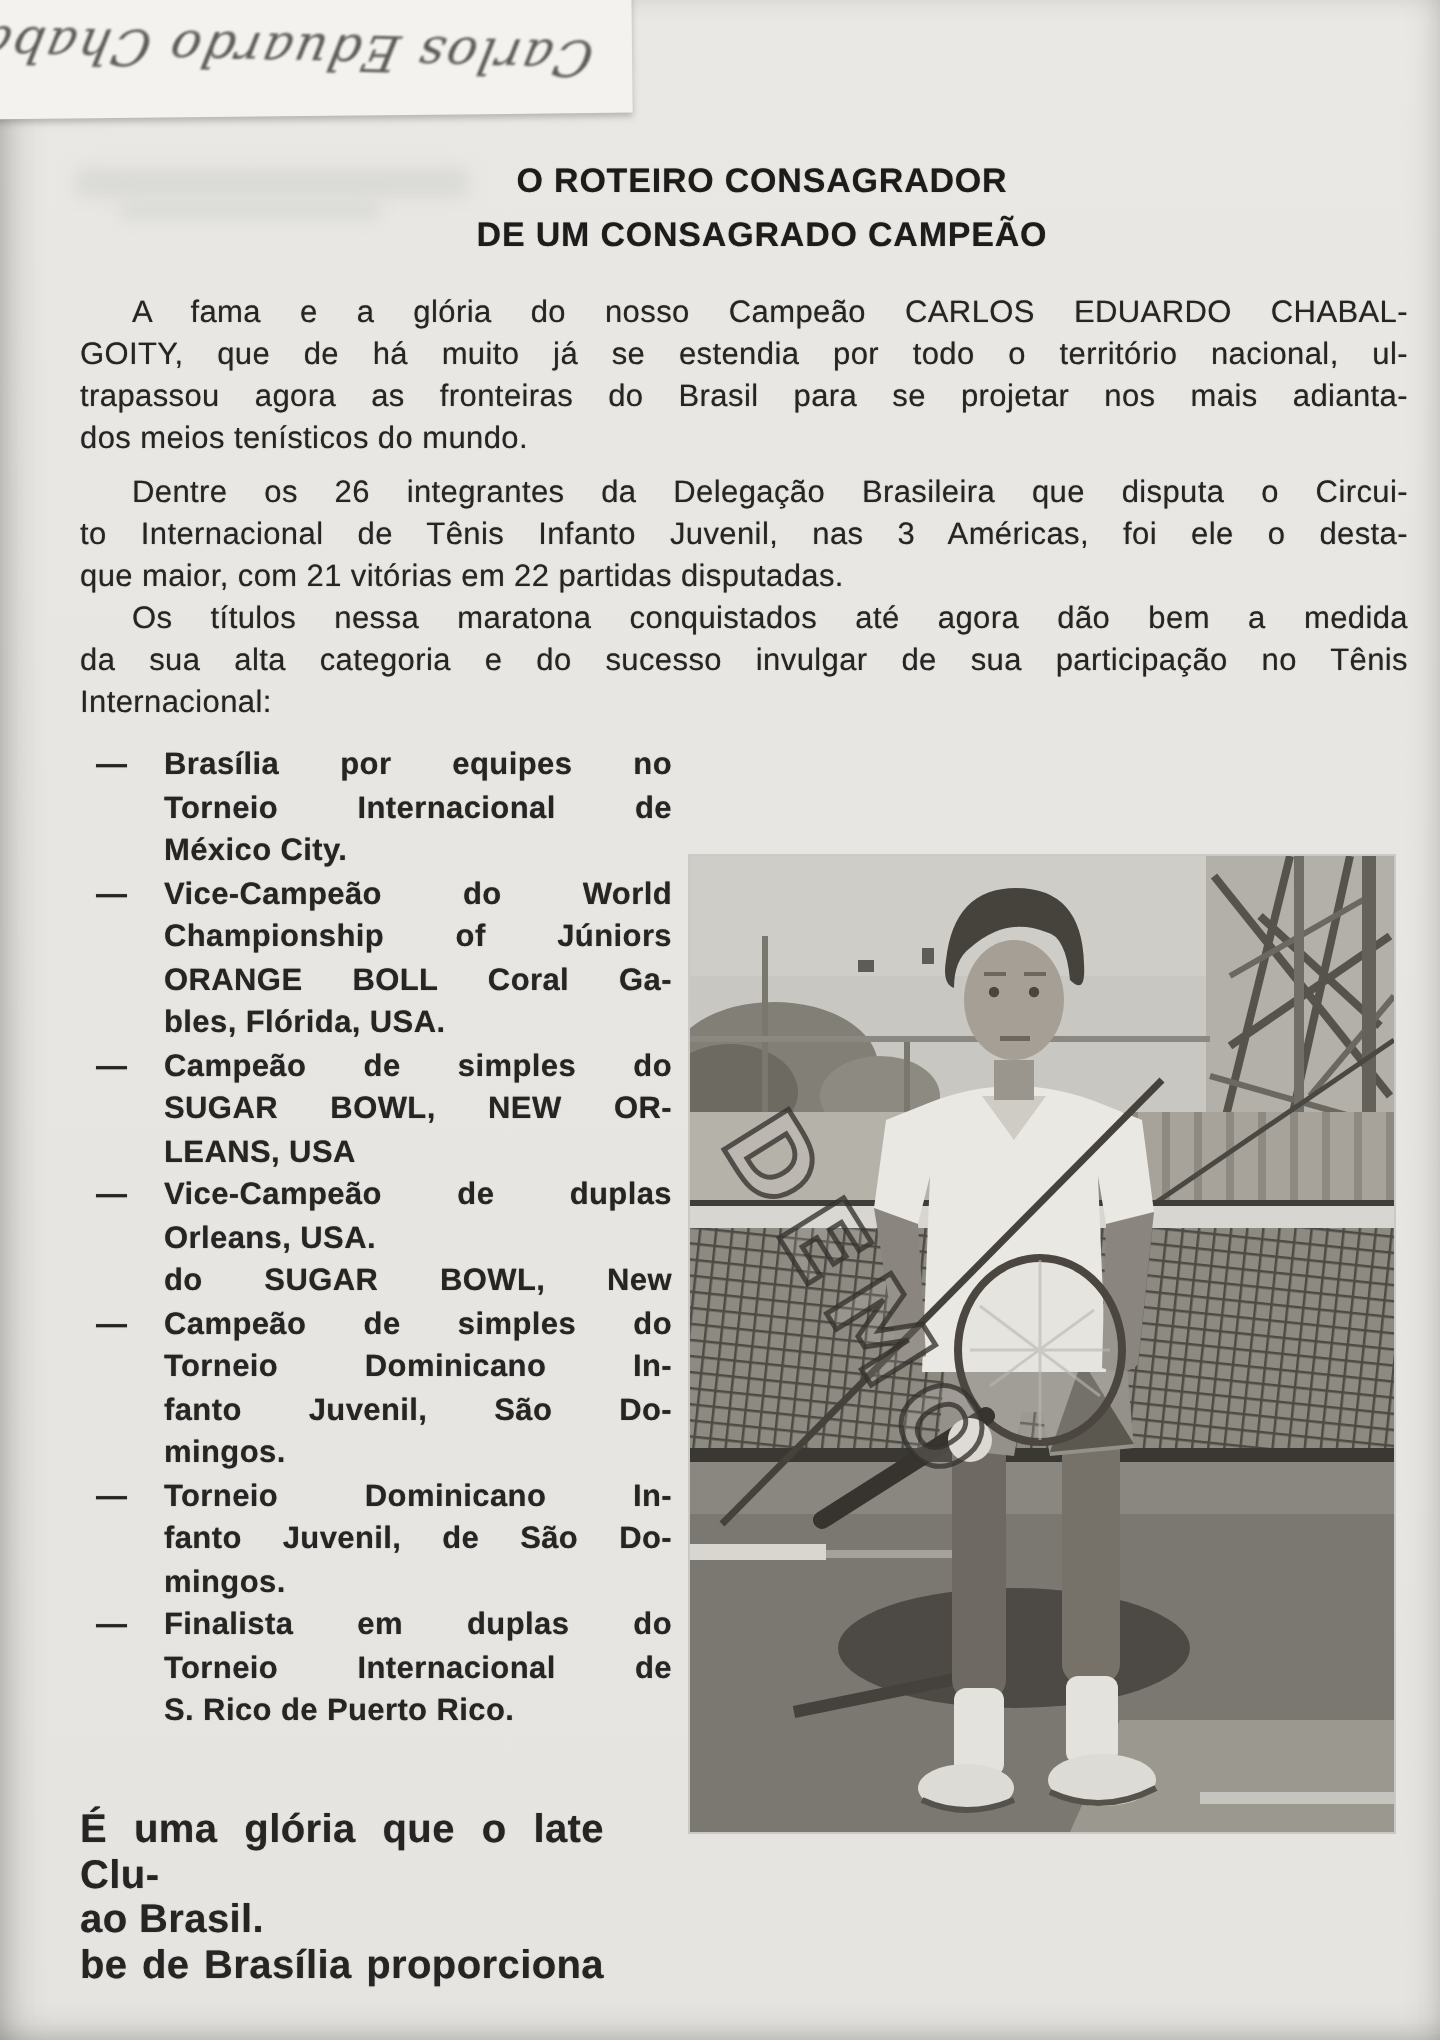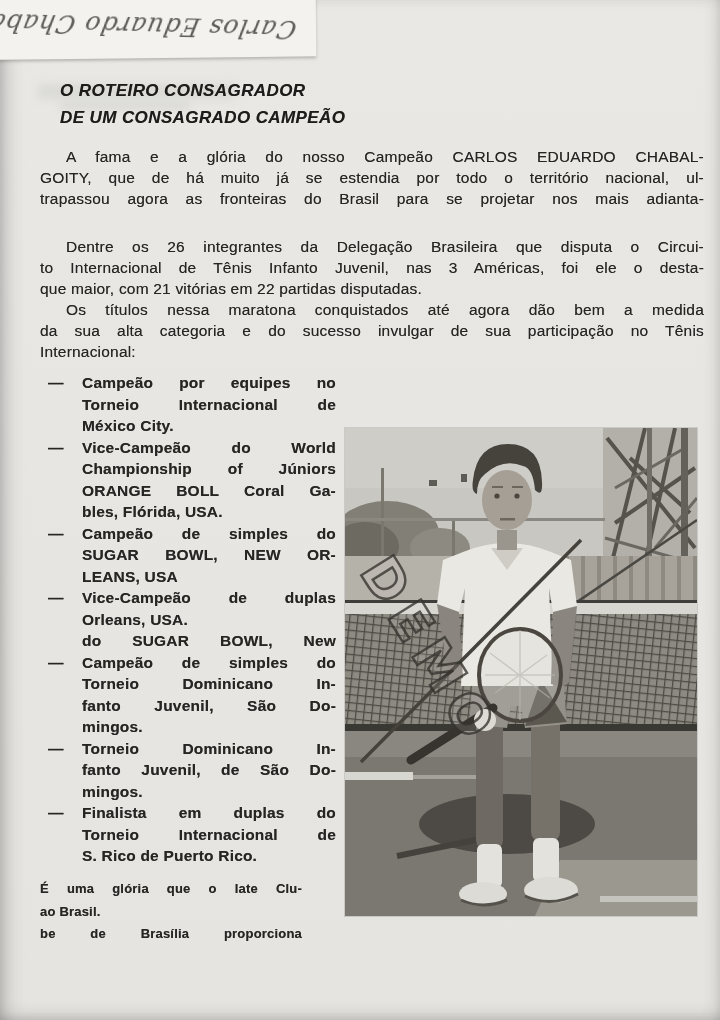--- a/index.html
+++ b/index.html
@@ -30,40 +30,40 @@
   .g1{left:38px;top:84px;width:196px;height:15px;}
   .g2{left:60px;top:100px;width:130px;height:10px;}
 
   .scan-text{letter-spacing:.2px;text-shadow:0 0 .5px rgba(35,34,32,.55);}
 
   .title-block{
     position:absolute;left:60px;top:77px;right:18px;
     font-weight:bold;font-size:17px;line-height:27px;color:#1d1c1a;
     letter-spacing:.4px;
   }
-  .title-block .ln{text-align:left;font-style:italic;}
+  .title-block .ln{text-align:center;}
 
   .para{position:absolute;left:40px;width:664px;font-weight:normal;
     font-size:15.5px;line-height:21px;}
   .para .ln{text-align:justify;text-align-last:justify;}
   .para .ln-last{text-align-last:left;}
   .indent-first .ln:first-child{text-indent:26px;}
   .p1{top:146px;} .p2{top:236px;} .p3{top:299px;}
 
   .ach-list{position:absolute;left:48px;top:372px;width:288px;
     margin:0;padding:0;list-style:none;font-weight:bold;
     font-size:15.5px;line-height:21.5px;}
   .ach-item{display:flex;}
   .ach-marker{width:34px;flex:0 0 34px;}
   .ach-text{flex:1;}
   .ach-text .ln{text-align:justify;text-align-last:justify;}
   .ach-text .ln-last{text-align-last:left;}
 
-  .closing{position:absolute;left:40px;top:878px;width:262px;
-    font-weight:bold;font-size:13px;line-height:22.5px;}
+  .closing{position:absolute;left:40px;top:904px;width:262px;
+    font-weight:bold;font-size:20px;line-height:22.5px;}
   .closing .ln{text-align:justify;text-align-last:justify;}
   .closing .ln-last{text-align-last:left;}
 
   
   .photo{position:absolute;left:345px;top:428px;width:352px;height:488px;
     background:#c9c7c2;box-shadow:0 0 0 1px rgba(150,148,144,.35);}
   .photo svg{display:block;}
   .watermark{
     position:absolute;left:396px;top:548px;
     transform:rotate(58deg);transform-origin:0 0;
@@ -89,39 +89,40 @@
 
   <div class="title-block scan-text">
       <div class="ln">O ROTEIRO CONSAGRADOR</div>
       <div class="ln ln-last">DE UM CONSAGRADO CAMPEÃO</div>
     </div>
 
   <div class="para p1 indent-first scan-text">
       <div class="ln">A fama e a glória do nosso Campeão CARLOS EDUARDO CHABAL-</div>
       <div class="ln">GOITY, que de há muito já se estendia por todo o território nacional, ul-</div>
       <div class="ln">trapassou agora as fronteiras do Brasil para se projetar nos mais adianta-</div>
+      <div class="ln ln-last">dos meios tenísticos do mundo.</div>
     </div>
 
   <div class="para p2 indent-first scan-text">
       <div class="ln">Dentre os 26 integrantes da Delegação Brasileira que disputa o Circui-</div>
       <div class="ln">to Internacional de Tênis Infanto Juvenil, nas 3 Américas, foi ele o desta-</div>
       <div class="ln ln-last">que maior, com 21 vitórias em 22 partidas disputadas.</div>
     </div>
 
   <div class="para p3 indent-first scan-text">
       <div class="ln">Os títulos nessa maratona conquistados até agora dão bem a medida</div>
       <div class="ln">da sua alta categoria e do sucesso invulgar de sua participação no Tênis</div>
       <div class="ln ln-last">Internacional:</div>
     </div>
 
   <ul class="ach-list scan-text">
     <li class="ach-item">
       <span class="ach-marker">—</span>
       <div class="ach-text">
-          <div class="ln">Campeão por equipes no</div>
+          <div class="ln">Brasília por equipes no</div>
           <div class="ln">Torneio Internacional de</div>
           <div class="ln ln-last">México City.</div>
         </div>
     </li>
     <li class="ach-item">
       <span class="ach-marker">—</span>
       <div class="ach-text">
           <div class="ln">Vice-Campeão do World</div>
           <div class="ln">Championship of Júniors</div>
           <div class="ln">ORANGE BOLL Coral Ga-</div>

